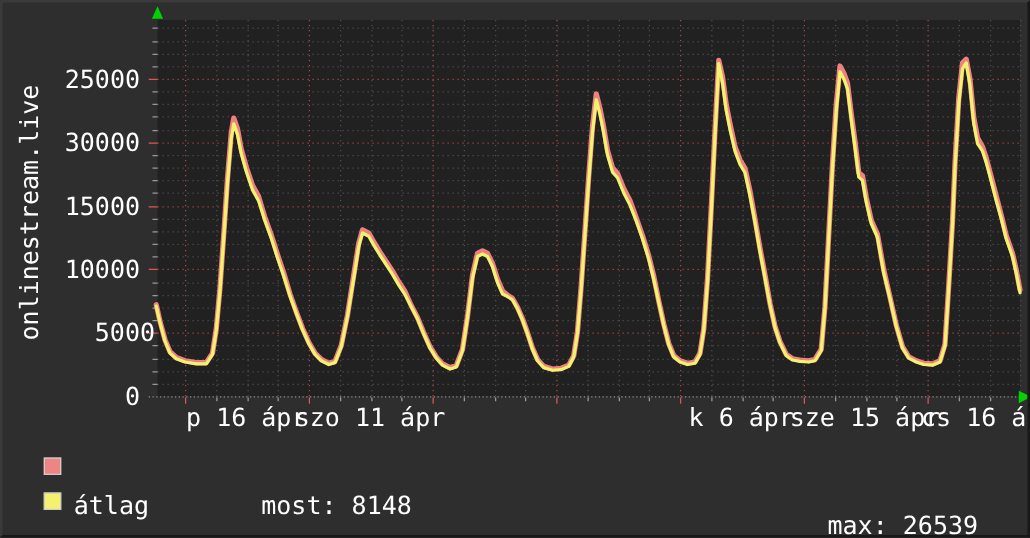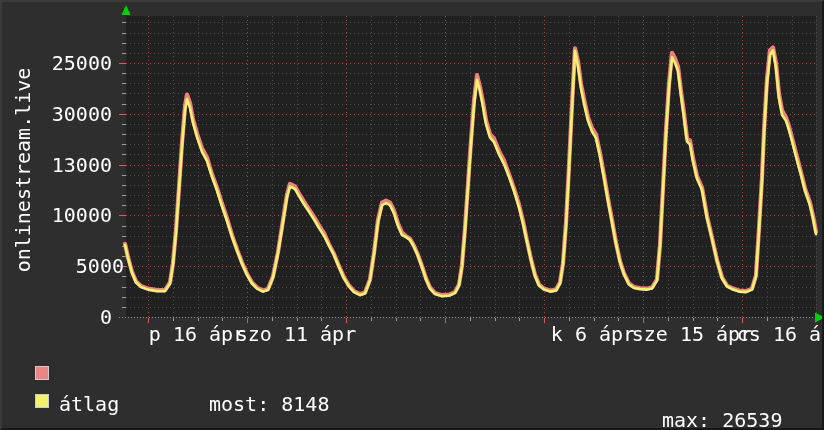--- a/index.html
+++ b/index.html
@@ -148,21 +148,21 @@
       <path d="M123 242.9 L126 256.1 L130 270.8 L134 280.5 L139 285.0 L146 287.6 L155 289.1 L163 289.1 L168 281.5 L171 262.2 L174 230.7 L177 188.0 L180 144.3 L183 108.8 L185 97.1 L188 105.7 L191 120.9 L195 135.2 L200 149.9 L205 159.0 L210 174.8 L215 188.5 L220 204.3 L225 219.0 L230 234.7 L235 248.5 L240 261.7 L245 272.8 L250 281.5 L255 286.6 L261 289.6 L266 288.1 L271 275.4 L276 251.0 L281 220.5 L285 195.1 L288 184.4 L293 187.0 L297 194.1 L302 202.2 L307 209.8 L312 217.5 L317 226.1 L322 233.7 L327 243.4 L332 253.0 L337 265.2 L342 276.4 L347 284.5 L352 290.1 L358 293.2 L363 291.6 L368 278.4 L372 252.0 L376 220.5 L380 203.2 L384 201.2 L388 203.2 L392 211.4 L396 224.1 L400 233.2 L404 235.2 L408 237.8 L412 244.9 L416 254.0 L420 265.2 L424 277.4 L428 286.6 L433 292.1 L440 294.2 L447 293.7 L453 291.1 L457 283.5 L460 264.2 L463 228.6 L466 185.0 L469 142.3 L472 103.7 L475 77.8 L478 89.4 L481 104.7 L484 122.0 L488 135.7 L492 140.2 L497 152.4 L502 162.1 L507 174.8 L512 189.0 L517 205.3 L521 221.5 L525 239.8 L529 258.1 L533 273.9 L537 283.5 L542 287.6 L548 289.6 L554 288.6 L558 281.5 L561 262.2 L564 223.6 L567 167.7 L570 106.7 L573 48.8 L576 64.0 L579 86.4 L582 101.6 L586 118.9 L590 129.6 L594 136.2 L598 154.5 L602 175.8 L606 199.2 L610 220.5 L614 241.8 L618 260.1 L622 272.3 L627 282.5 L632 286.0 L638 287.1 L645 287.6 L650 286.6 L655 278.4 L658 243.9 L661 188.0 L664 132.1 L667 86.4 L670 55.4 L673 61.0 L676 69.1 L679 93.5 L682 115.9 L685 139.7 L688 142.3 L691 159.6 L695 176.8 L700 188.0 L705 216.4 L710 236.8 L715 259.1 L720 276.4 L725 284.5 L731 287.6 L737 289.6 L744 290.1 L750 287.6 L754 274.4 L757 228.6 L760 177.8 L762 132.1 L765 81.3 L768 52.9 L771 48.3 L774 66.1 L777 96.6 L780 112.8 L784 118.9 L787 128.1 L790 139.2 L795 158.5 L799 172.8 L803 189.0 L808 203.2 L811 216.4 L814 232.2 " fill="none" stroke="#f2f26e" stroke-width="2.6" stroke-linejoin="round" stroke-linecap="round"></path>
       <polygon points="124,3 119.5,13 128.5,13" fill="#00d200"></polygon>
       <polygon points="823,315.5 813,310.5 813,320.5" fill="#00d200"></polygon>
     </svg>
 
   <div class="vlabel">onlinestream.live</div>
 
   <div class="txt ytick" style="left:0;top:303px">0</div>
   <div class="txt ytick" style="left:12px;top:252px">5000</div>
   <div class="txt ytick" style="left:0;top:201px">10000</div>
-  <div class="txt ytick" style="left:0;top:151px">13000</div>
+  <div class="txt ytick" style="left:0;top:151px">15000</div>
   <div class="txt ytick" style="left:0;top:100px">30000</div>
   <div class="txt ytick" style="left:0;top:49px">25000</div>
 
   <div class="txt xtick" style="left:195px;top:320px">p 16 ápr</div>
   <div class="txt xtick" style="left:294px;top:320px">szo 11 ápr</div>
   <div class="txt xtick" style="left:591px;top:320px">k 6 ápr</div>
   <div class="txt xtick" style="left:690px;top:320px">sze 15 ápr</div>
   <div class="txt xtick" style="left:789px;top:320px">cs 16 ápr</div>
 
   <span class="swatch" id="sw0" style="left: 33px; top: 364px; background: rgb(238, 133, 133);"></span>

